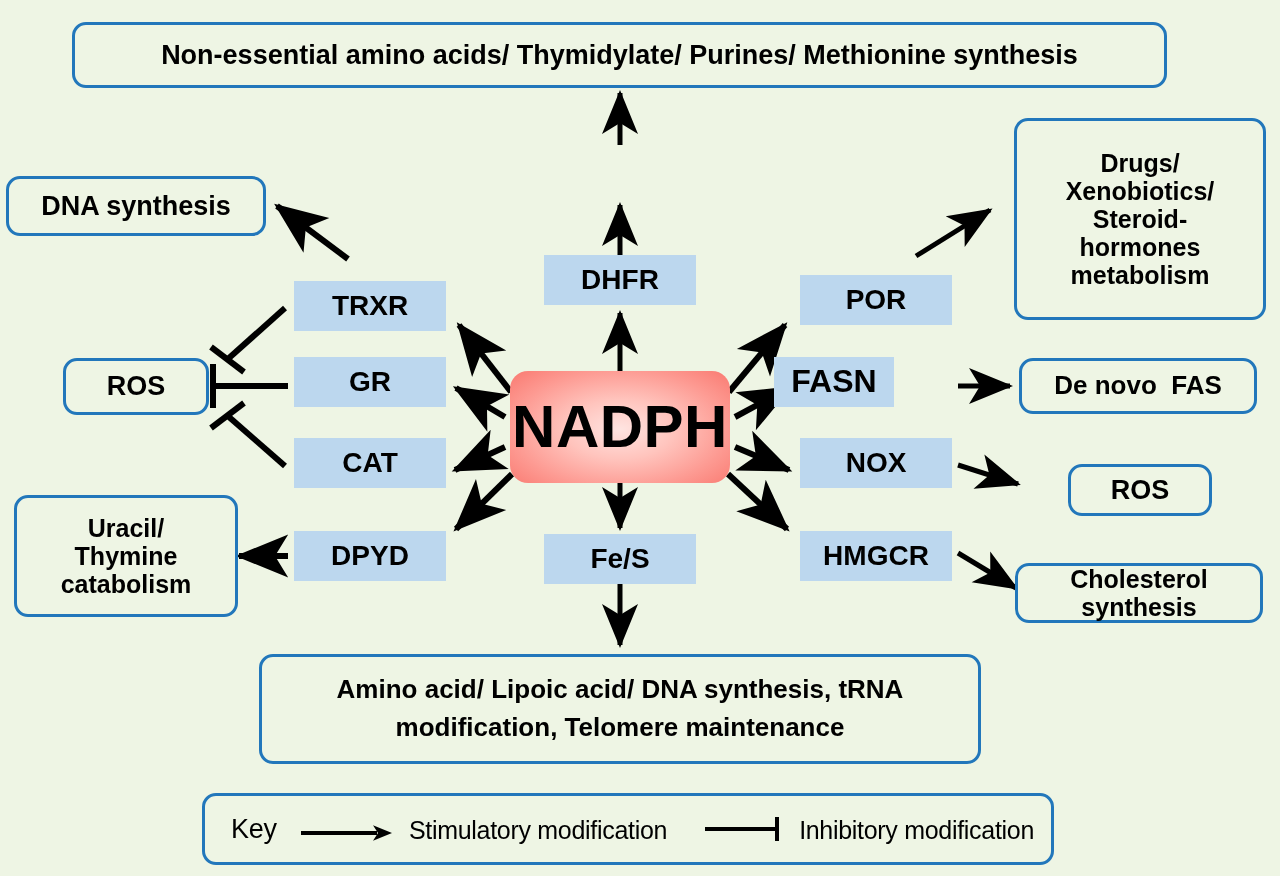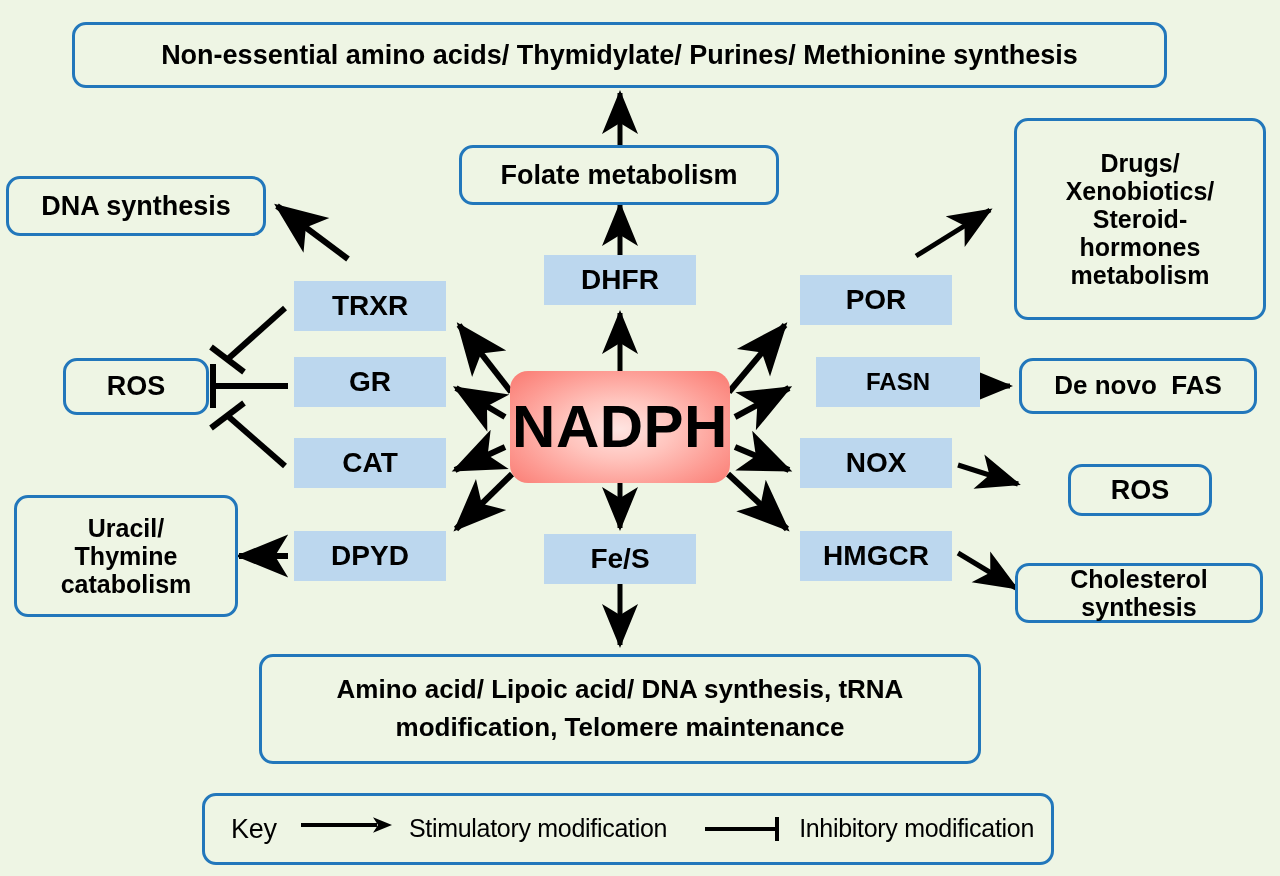--- a/index.html
+++ b/index.html
@@ -52,21 +52,21 @@
     border-radius: 18px;
     background: radial-gradient(ellipse 72% 78% at 50% 52%, #ffe4e1 0%, #ffc4bd 34%, #fd9a92 68%, #f9756c 100%);
     box-shadow: 0 0 0 0 transparent;
   }
   .key-box {
     justify-content: flex-start;
     font-weight: normal;
   }
   .key-row {
     display: flex;
-    align-items: flex-start;
+    align-items: flex-end;
     gap: 0px;
     width: 100%;
     padding-left: 26px;
     box-sizing: border-box;
   }
   .key-label {
     font-size: 27px;
     font-weight: normal;
     letter-spacing: -0.2px;
   }
@@ -133,23 +133,20 @@
 
       <line x1="285" y1="466" x2="229" y2="417" stroke-width="6"></line>
       <line x1="211" y1="428" x2="244" y2="403" stroke-width="6"></line>
     </g>
   </svg>
 
   <div class="node outline" style="left:72px; top:22px; width:1095px; height:66px; font-size:27px;text-align:right;">
     <span>Non-essential amino acids/ Thymidylate/ Purines/ Methionine synthesis</span>
   </div>
 
-  <div class="node outline" style="left:459px; top:145px; width:320px; height:60px; font-size:27px;">
-    <span>Folate metabolism</span>
-  </div>
 
   <div class="node outline" style="left:6px; top:176px; width:260px; height:60px; font-size:27px;">
     <span>DNA synthesis</span>
   </div>
 
   <div class="node outline" style="left:63px; top:358px; width:146px; height:57px; font-size:27px;">
     <span>ROS</span>
   </div>
 
   <div class="node outline" style="left:14px; top:495px; width:224px; height:122px; font-size:25px; flex-direction:column;">
@@ -200,21 +197,21 @@
   <div class="node enzyme" style="left:544px; top:255px; width:152px; height:50px; font-size:28px;">
     <span>DHFR</span>
   </div>
   <div class="node enzyme" style="left:544px; top:534px; width:152px; height:50px; font-size:28px;">
     <span>Fe/S</span>
   </div>
 
   <div class="node enzyme" style="left:800px; top:275px; width:152px; height:50px; font-size:28px;">
     <span>POR</span>
   </div>
-  <div class="node enzyme" style="left:816px; top:357px; width:164px; height:50px; font-size:24px;">
+  <div class="node enzyme" style="left:774px; top:357px; width:120px; height:50px; font-size:32px;">
     <span>FASN</span>
   </div>
   <div class="node enzyme" style="left:800px; top:438px; width:152px; height:50px; font-size:28px;">
     <span>NOX</span>
   </div>
   <div class="node enzyme" style="left:800px; top:531px; width:152px; height:50px; font-size:28px;">
     <span>HMGCR</span>
   </div>
 
   <div class="node central" style="left:510px; top:371px; width:220px; height:112px; font-size:60px; letter-spacing:0.5px;">

